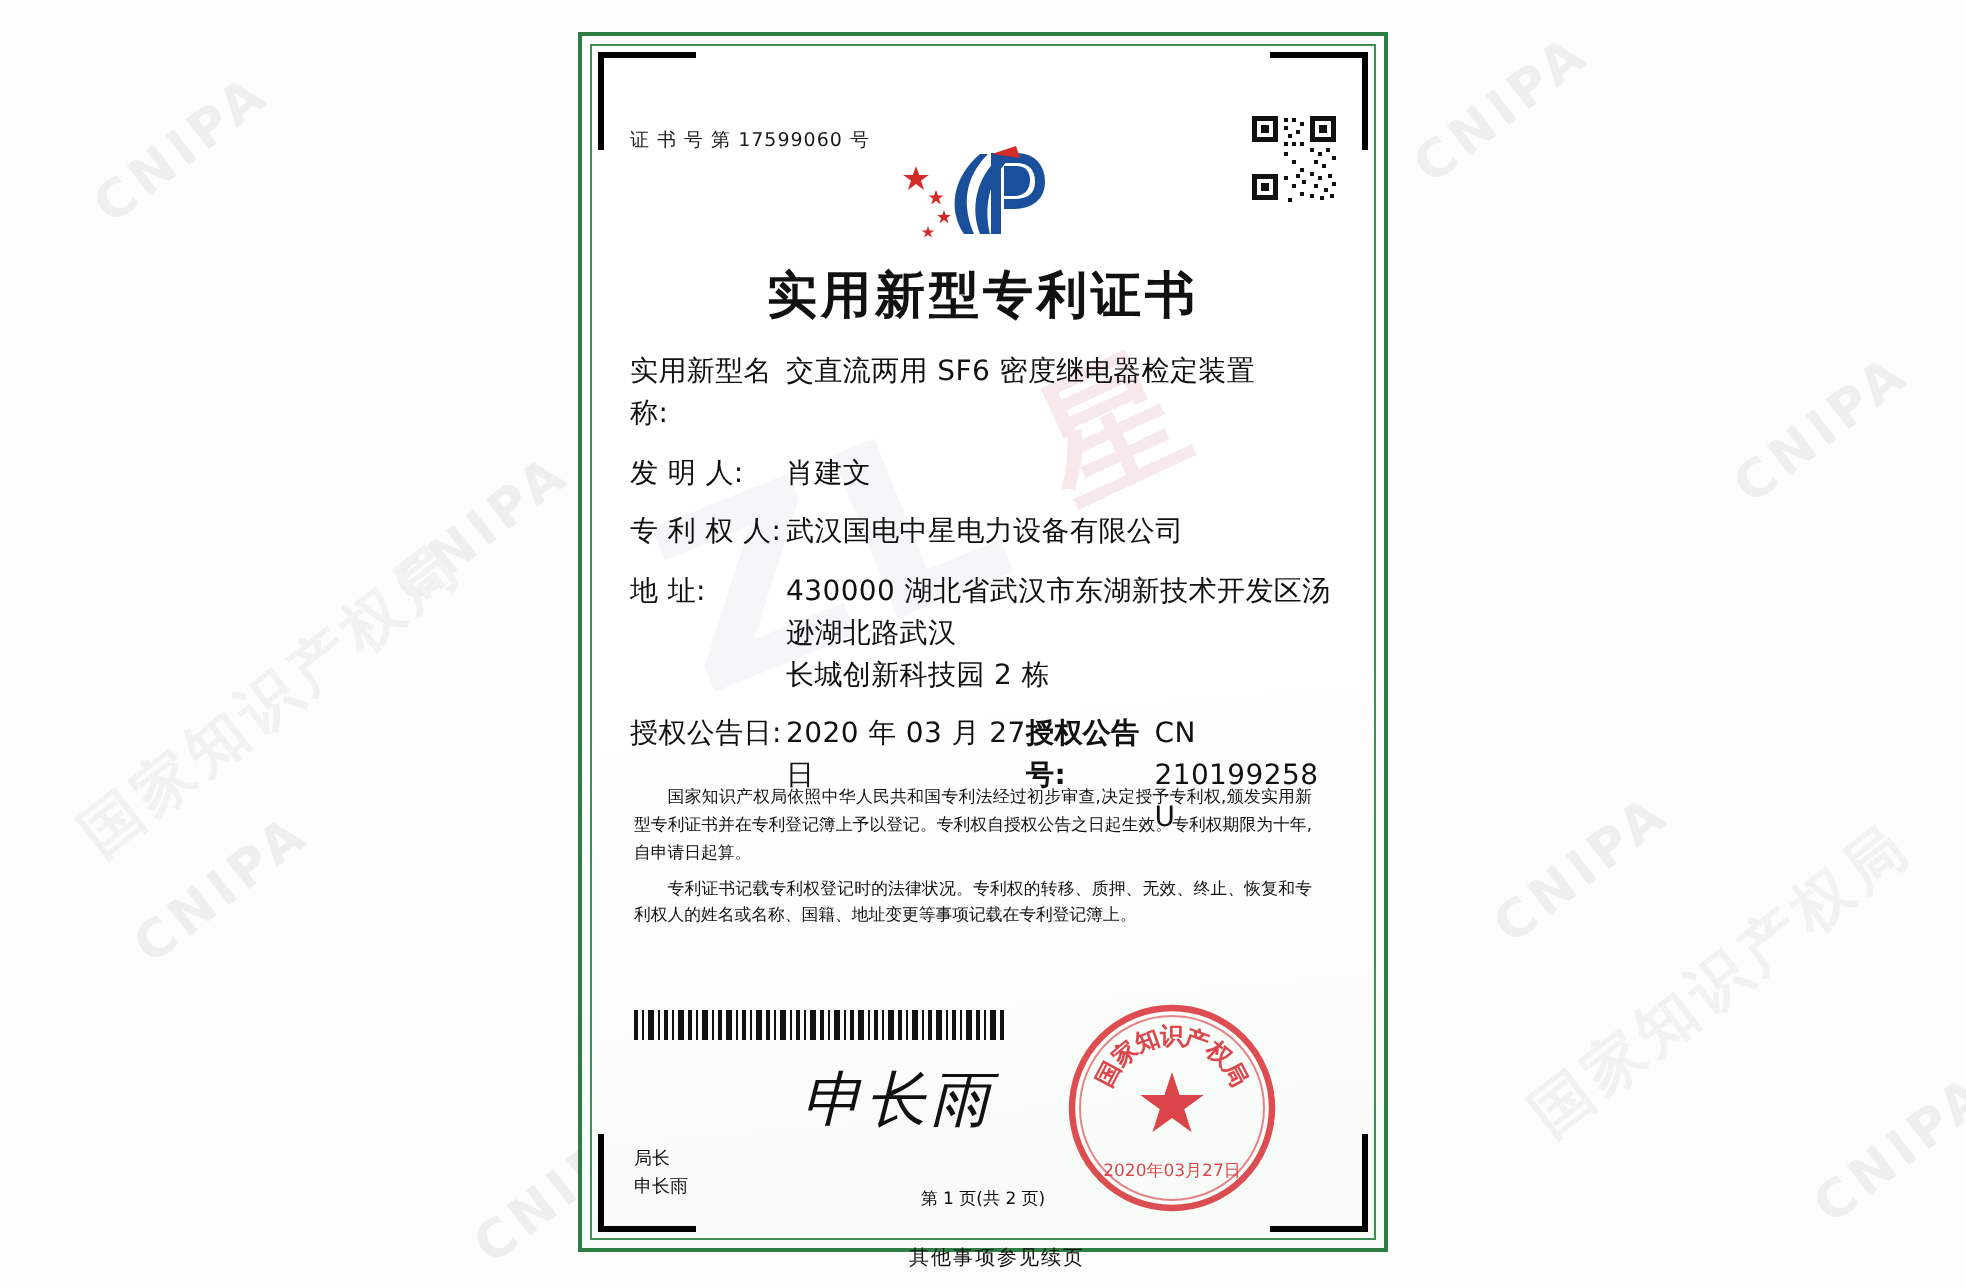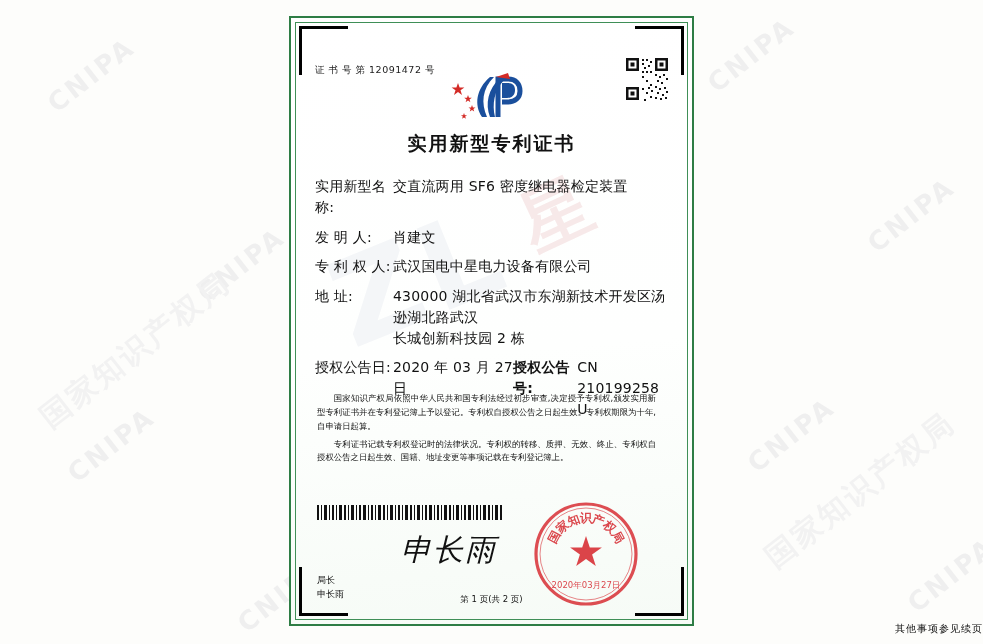--- a/index.html
+++ b/index.html
@@ -63,21 +63,21 @@
   }
   .emblem{
     position:absolute;left:0;right:0;top:52px;
     height:52px;
     display:flex;align-items:center;justify-content:center;
   }
   .title{
     position:absolute;left:0;right:0;top:113px;
     text-align:center;
     font-family:"DejaVu Serif","Liberation Serif",serif;
-    font-size:19px;font-weight:bold;color:#111;
+    font-size:25px;font-weight:bold;color:#111;
     letter-spacing:2px;
   }
   .fields{
     position:absolute;left:24px;top:158px;right:22px;
     font-size:14px;color:#111;
     line-height:1.5;
   }
   .frow{
     display:flex;
     margin-bottom:8.5px;
@@ -120,21 +120,21 @@
   .seal{
     position:absolute;right:52px;top:482px;
     width:108px;height:108px;
   }
   .pagenum{
     position:absolute;left:0;right:0;bottom:18px;
     text-align:center;font-size:8.5px;color:#111;
   }
   .footnote{
     position:absolute;left:14px;right:0;bottom:8px;
-    text-align:right;font-size:10px;color:#111;
+    text-align:center;font-size:10px;color:#111;
     letter-spacing:1px;
   }
 </style>
 </head>
 <body>
 
 <div class="page">
 
   <div>
     <div class="wm" style="left:40px;top:60px;">CNIPA</div>
@@ -151,21 +151,21 @@
 
   <div class="cert">
     <div class="corner tl"></div>
     <div class="corner tr"></div>
     <div class="corner bl"></div>
     <div class="corner br"></div>
 
     <div style="position:absolute;left:40px;top:190px;font-size:120px;color:#f4f6f8;font-weight:bold;letter-spacing:6px;transform:rotate(-22deg);user-select:none;">ZL</div>
     <div style="position:absolute;left:230px;top:150px;font-size:70px;color:#f7e9e9;font-weight:bold;transform:rotate(-25deg);user-select:none;">星</div>
 
-    <div class="certno">证 书 号 第 12091472 号</div>
+    <div class="certno">证 书 号 第 17599060 号</div>
 
     <div class="qr">
       <svg width="46" height="46" viewBox="0 0 46 46">
         <rect x="0" y="0" width="46" height="46" fill="#fff"></rect>
         <g fill="#111">
           <rect x="2" y="2" width="13" height="13"></rect>
             <rect x="4.5" y="4.5" width="8" height="8" fill="#fff"></rect>
             <rect x="6.5" y="6.5" width="4" height="4"></rect>
           <rect x="31" y="2" width="13" height="13"></rect>
             <rect x="33.5" y="4.5" width="8" height="8" fill="#fff"></rect>
@@ -253,21 +253,21 @@
         <div class="fval">
           <span class="c1">2020 年 03 月 27 日</span>
           <span style="margin-right:6px;font-weight:bold;">授权公告号:</span>
           <span>CN 210199258 U</span>
         </div>
       </div>
     </div>
 
     <div class="body-text">
       <p>国家知识产权局依照中华人民共和国专利法经过初步审查,决定授予专利权,颁发实用新型专利证书并在专利登记簿上予以登记。专利权自授权公告之日起生效。专利权期限为十年,自申请日起算。</p>
-      <p>专利证书记载专利权登记时的法律状况。专利权的转移、质押、无效、终止、专利权自授权公告之日起生效、国籍、地址变更等事项记载在专利登记簿上。</p>
+      <p>专利证书记载专利权登记时的法律状况。专利权的转移、质押、无效、终止、恢复和专利权人的姓名或名称、国籍、地址变更等事项记载在专利登记簿上。</p>
     </div>
 
     <div class="barcode">
       <svg width="188" height="15" viewBox="0 0 188 15" preserveAspectRatio="none">
         <g fill="#111">
           <rect x="0" y="0" width="2" height="15"></rect>
             <rect x="4" y="0" width="1" height="15"></rect>
           <rect x="7" y="0" width="3" height="15"></rect>
             <rect x="12" y="0" width="1" height="15"></rect>
           <rect x="15" y="0" width="2" height="15"></rect>

